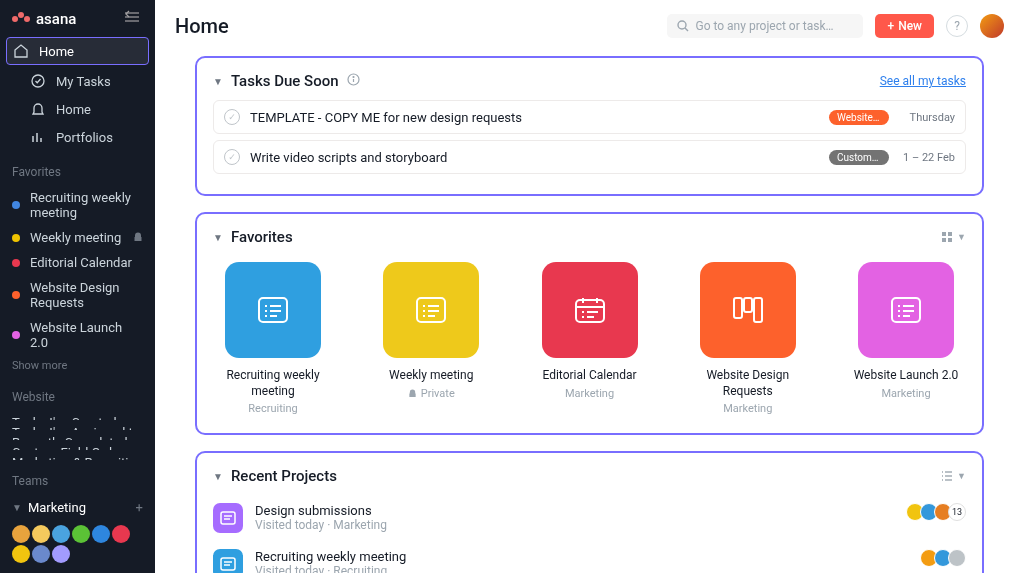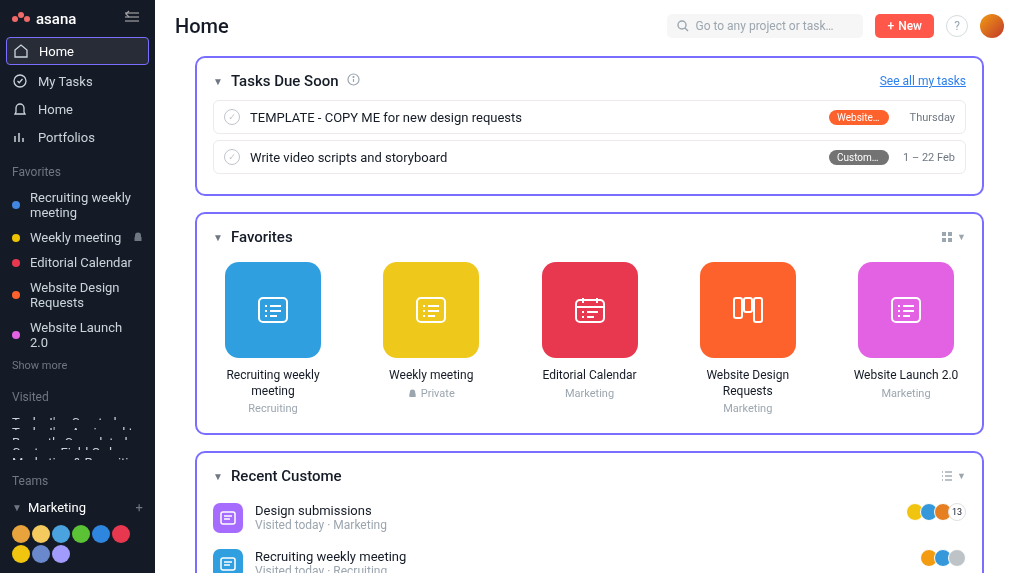--- a/index.html
+++ b/index.html
@@ -8,21 +8,21 @@
   
   .sidebar { width: 155px; background: #151b26; color: #cbd4db; display: flex; flex-direction: column; overflow-y: auto; }
   .sidebar::-webkit-scrollbar { width: 0; }
   .sb-top { display: flex; align-items: center; padding: 8px 10px 6px 12px; justify-content: space-between; }
   .logo { display: flex; align-items: center; gap: 4px; color: #fff; font-weight: 500; font-size: 15px; }
   .logo-dots { display:flex; gap:1px;}
   .logo-dots span{width:6px;height:6px;border-radius:50%;background:#f06a6a;display:inline-block;}
   .logo-dots span:nth-child(2){position:relative;top:-4px;left:-1px;}
   .logo-dots span:nth-child(3){position:relative;left:-2px;}
   .collapse-btn { color:#a2a0a2; font-size:13px; padding:2px 4px; cursor:pointer; }
-  .nav-item { display:flex; align-items:center; gap:10px; padding:6px 12px; cursor:pointer; color:#cbd4db; font-size:13px; }
+  .nav-item { display:flex; align-items:center; gap:10px; padding:6px 30px; cursor:pointer; color:#cbd4db; font-size:13px; }
   .nav-item.active { background: rgba(255,255,255,0.08); border:1px solid #796eff; border-radius:4px; margin:2px 6px; padding:5px 6px; color:#fff; }
   .nav-icon { width:16px; height:16px; display:flex; align-items:center; justify-content:center; }
   .nav-icon svg { stroke:#cbd4db; fill:none; }
   .sb-heading { font-size:12px; color:#6f7782; padding:14px 12px 6px 12px; }
   .fav-item { display:flex; align-items:center; gap:10px; padding:5px 12px; cursor:pointer; font-size:13px; color:#cbd4db; }
   .dot { width:8px; height:8px; border-radius:50%; flex-shrink:0; }
   .lock-icon { margin-left:auto; color:#6f7782; }
   .show-more { font-size:11px; color:#6f7782; padding:4px 12px; cursor:pointer; }
   .report-item { padding:5px 12px; font-size:13px; color:#cbd4db; cursor:pointer; white-space:nowrap; overflow:hidden; text-overflow:ellipsis; }
   .team-row { display:flex; align-items:center; padding:6px 12px; gap:6px; cursor:pointer; }
@@ -147,21 +147,21 @@
     <div class="fav-item">
         <span class="dot" style="background:#fd612c"></span>
         <span>Website Design Requests</span>
       </div>
     <div class="fav-item">
         <span class="dot" style="background:#e362e3"></span>
         <span>Website Launch 2.0</span>
       </div>
     <div class="show-more">Show more</div>
 
-    <div class="sb-heading">Visited</div>
+    <div class="sb-heading">Website</div>
     <div class="report-item">Tasks I've Created</div>
     <div class="report-item">Tasks I've Assigned to Others</div>
     <div class="report-item">Recently Completed Tasks</div>
     <div class="report-item">Custom Field Order</div>
     <div class="report-item">Marketing &amp; Recruiting Collab…</div>
 
     <div class="sb-heading">Teams</div>
     <div class="team-row">
       <span class="caret">▼</span>
       <span style="color:#fff;">Marketing</span>
@@ -325,21 +325,21 @@
               </div>
             <div class="fav-name">Website Launch 2.0</div>
             <div class="fav-meta">Marketing</div>
           </div>
         </div>
       </section>
 
       <section class="card">
         <div class="card-head">
           <span class="caret">▼</span>
-          <span class="card-title">Recent Custome</span>
+          <span class="card-title">Recent Projects</span>
           <span class="view-toggle">
             <svg width="12" height="12" viewBox="0 0 12 12" stroke="#9ca6af" fill="none" stroke-width="1.4">
                 <line x1="1" y1="2" x2="2" y2="2"></line>
                 <line x1="4" y1="2" x2="11" y2="2"></line>
                 <line x1="1" y1="6" x2="2" y2="6"></line>
                 <line x1="4" y1="6" x2="11" y2="6"></line>
                 <line x1="1" y1="10" x2="2" y2="10"></line>
                 <line x1="4" y1="10" x2="11" y2="10"></line>
               </svg>
             <span style="font-size:9px;">▼</span>

